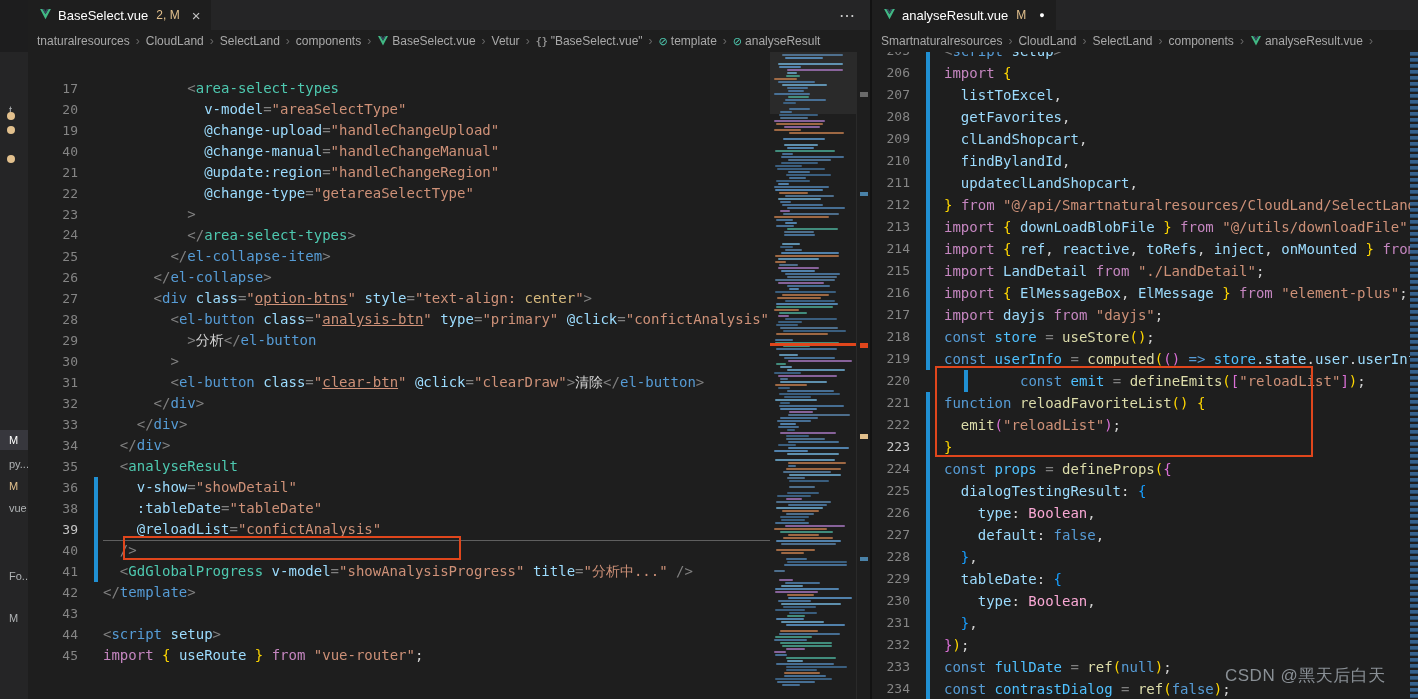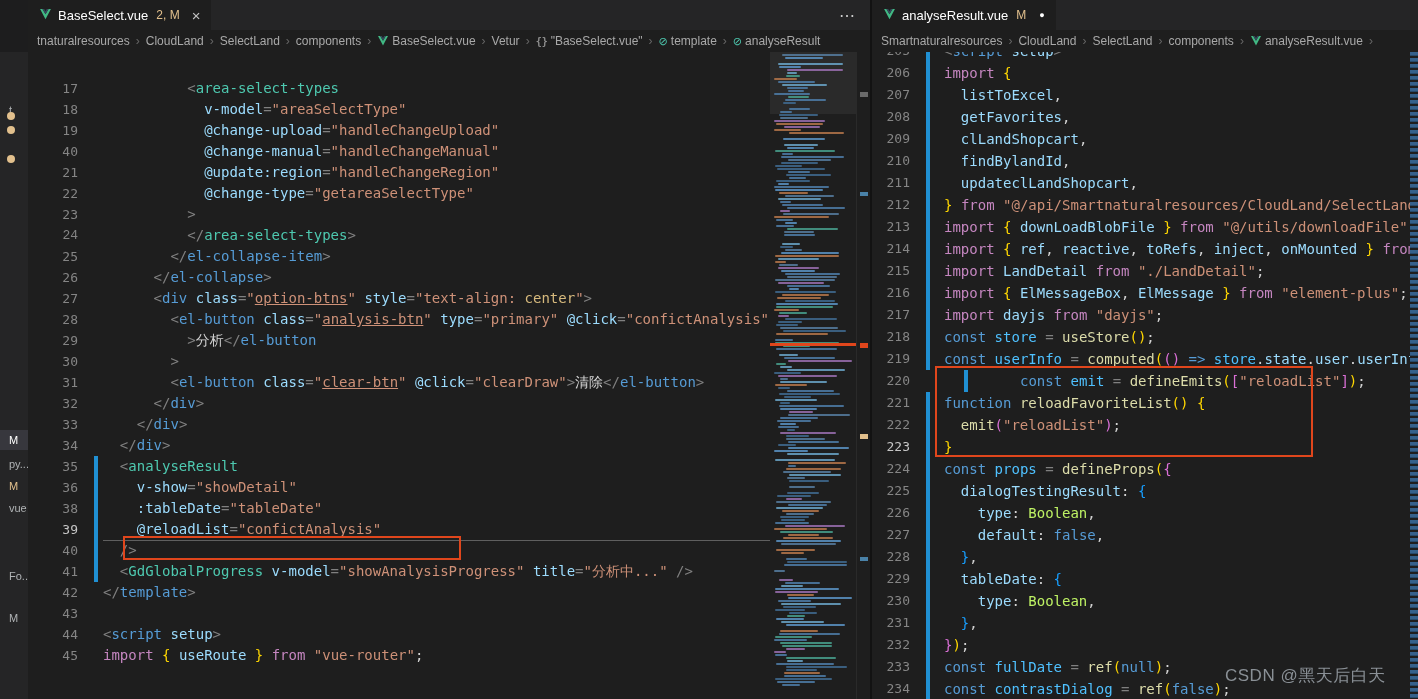--- a/index.html
+++ b/index.html
@@ -55,21 +55,21 @@
   .tk-c{color:#4ec9b0}
   .tk-a{color:#9cdcfe}
   .tk-s{color:#ce9178}
   .tk-s2{color:#d7ba7d}
   .tk-su{color:#ce9178;text-decoration:underline}
   .tk-k{color:#c586c0}
   .tk-kb{color:#569cd6}
   .tk-f{color:#dcdcaa}
   .tk-v{color:#9cdcfe}
   .tk-vc{color:#4fc1ff}
-  .tk-ty{color:#bef264}
+  .tk-ty{color:#f9a8d4}
   .tk-b1{color:#ffd700}
   .tk-b2{color:#da70d6}
   .tk-b3{color:#179fff}
 
   .ann-box{position:absolute;border:2px solid var(--ann);pointer-events:none;z-index:6}
 
   .minimap{width:86px;flex:none;position:relative;overflow:hidden;background:#1e1e1e}
   .mm-slider{position:absolute;top:0;left:0;right:0;height:62px;background:rgba(121,121,121,.14)}
   .mm-bar{position:absolute;height:2px;border-radius:1px;opacity:.85}
   .mm-line{position:absolute;left:0;right:0;height:3px;background:var(--ann);z-index:3}
@@ -143,21 +143,21 @@
         <span class="bc-item">analyseResult</span>
       </div>
     <div class="editor">
       <div class="code-pane" id="left-code" style="padding-top: 26px;">
           <div class="row" style="height: 21px; line-height: 21px;">
             <span class="num" style="width: 64px;">17</span>
             <span class="mod" style="width: 11px;"></span>
             <span class="code"><span class="tk-w">          </span><span class="tk-p">&lt;</span><span class="tk-c">area-select-types</span></span>
           </div>
           <div class="row" style="height: 21px; line-height: 21px;">
-            <span class="num" style="width: 64px;">18</span>
+            <span class="num" style="width: 64px;">20</span>
             <span class="mod" style="width: 11px;"></span>
             <span class="code"><span class="tk-w">            </span><span class="tk-a">v-model</span><span class="tk-p">=</span><span class="tk-s">"areaSelectType"</span></span>
           </div>
           <div class="row" style="height: 21px; line-height: 21px;">
             <span class="num" style="width: 64px;">19</span>
             <span class="mod" style="width: 11px;"></span>
             <span class="code"><span class="tk-w">            </span><span class="tk-a">@change-upload</span><span class="tk-p">=</span><span class="tk-s">"handleChangeUpload"</span></span>
           </div>
           <div class="row" style="height: 21px; line-height: 21px;">
             <span class="num" style="width: 64px;">40</span>
@@ -227,21 +227,21 @@
           <div class="row" style="height: 21px; line-height: 21px;">
             <span class="num" style="width: 64px;">33</span>
             <span class="mod" style="width: 11px;"></span>
             <span class="code"><span class="tk-w">    </span><span class="tk-p">&lt;/</span><span class="tk-t">div</span><span class="tk-p">&gt;</span></span>
           </div>
           <div class="row" style="height: 21px; line-height: 21px;">
             <span class="num" style="width: 64px;">34</span>
             <span class="mod" style="width: 11px;"></span>
             <span class="code"><span class="tk-w">  </span><span class="tk-p">&lt;/</span><span class="tk-t">div</span><span class="tk-p">&gt;</span></span>
           </div>
-          <div class="row" style="height: 21px; line-height: 21px;">
+          <div class="row" style="height: 21px; line-height: 21px; align-items: center;">
             <span class="num" style="width: 64px;">35</span>
             <span class="mod on" style="width: 11px;"></span>
             <span class="code"><span class="tk-w">  </span><span class="tk-p">&lt;</span><span class="tk-c">analyseResult</span></span>
           </div>
           <div class="row" style="height: 21px; line-height: 21px;">
             <span class="num" style="width: 64px;">36</span>
             <span class="mod on" style="width: 11px;"></span>
             <span class="code"><span class="tk-w">    </span><span class="tk-a">v-show</span><span class="tk-p">=</span><span class="tk-s">"showDetail"</span></span>
           </div>
           <div class="row" style="height: 21px; line-height: 21px;">

